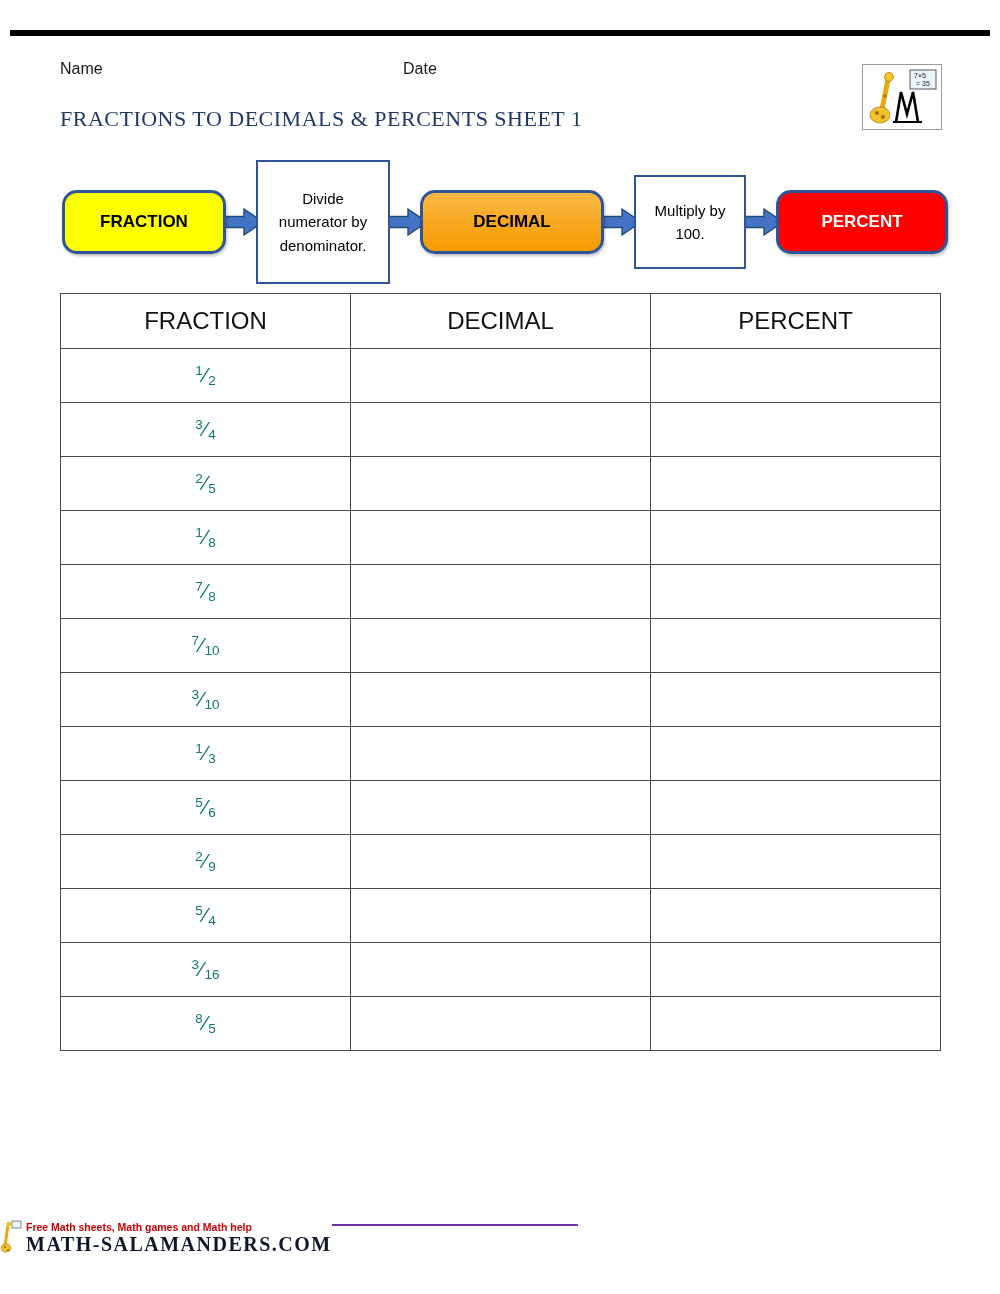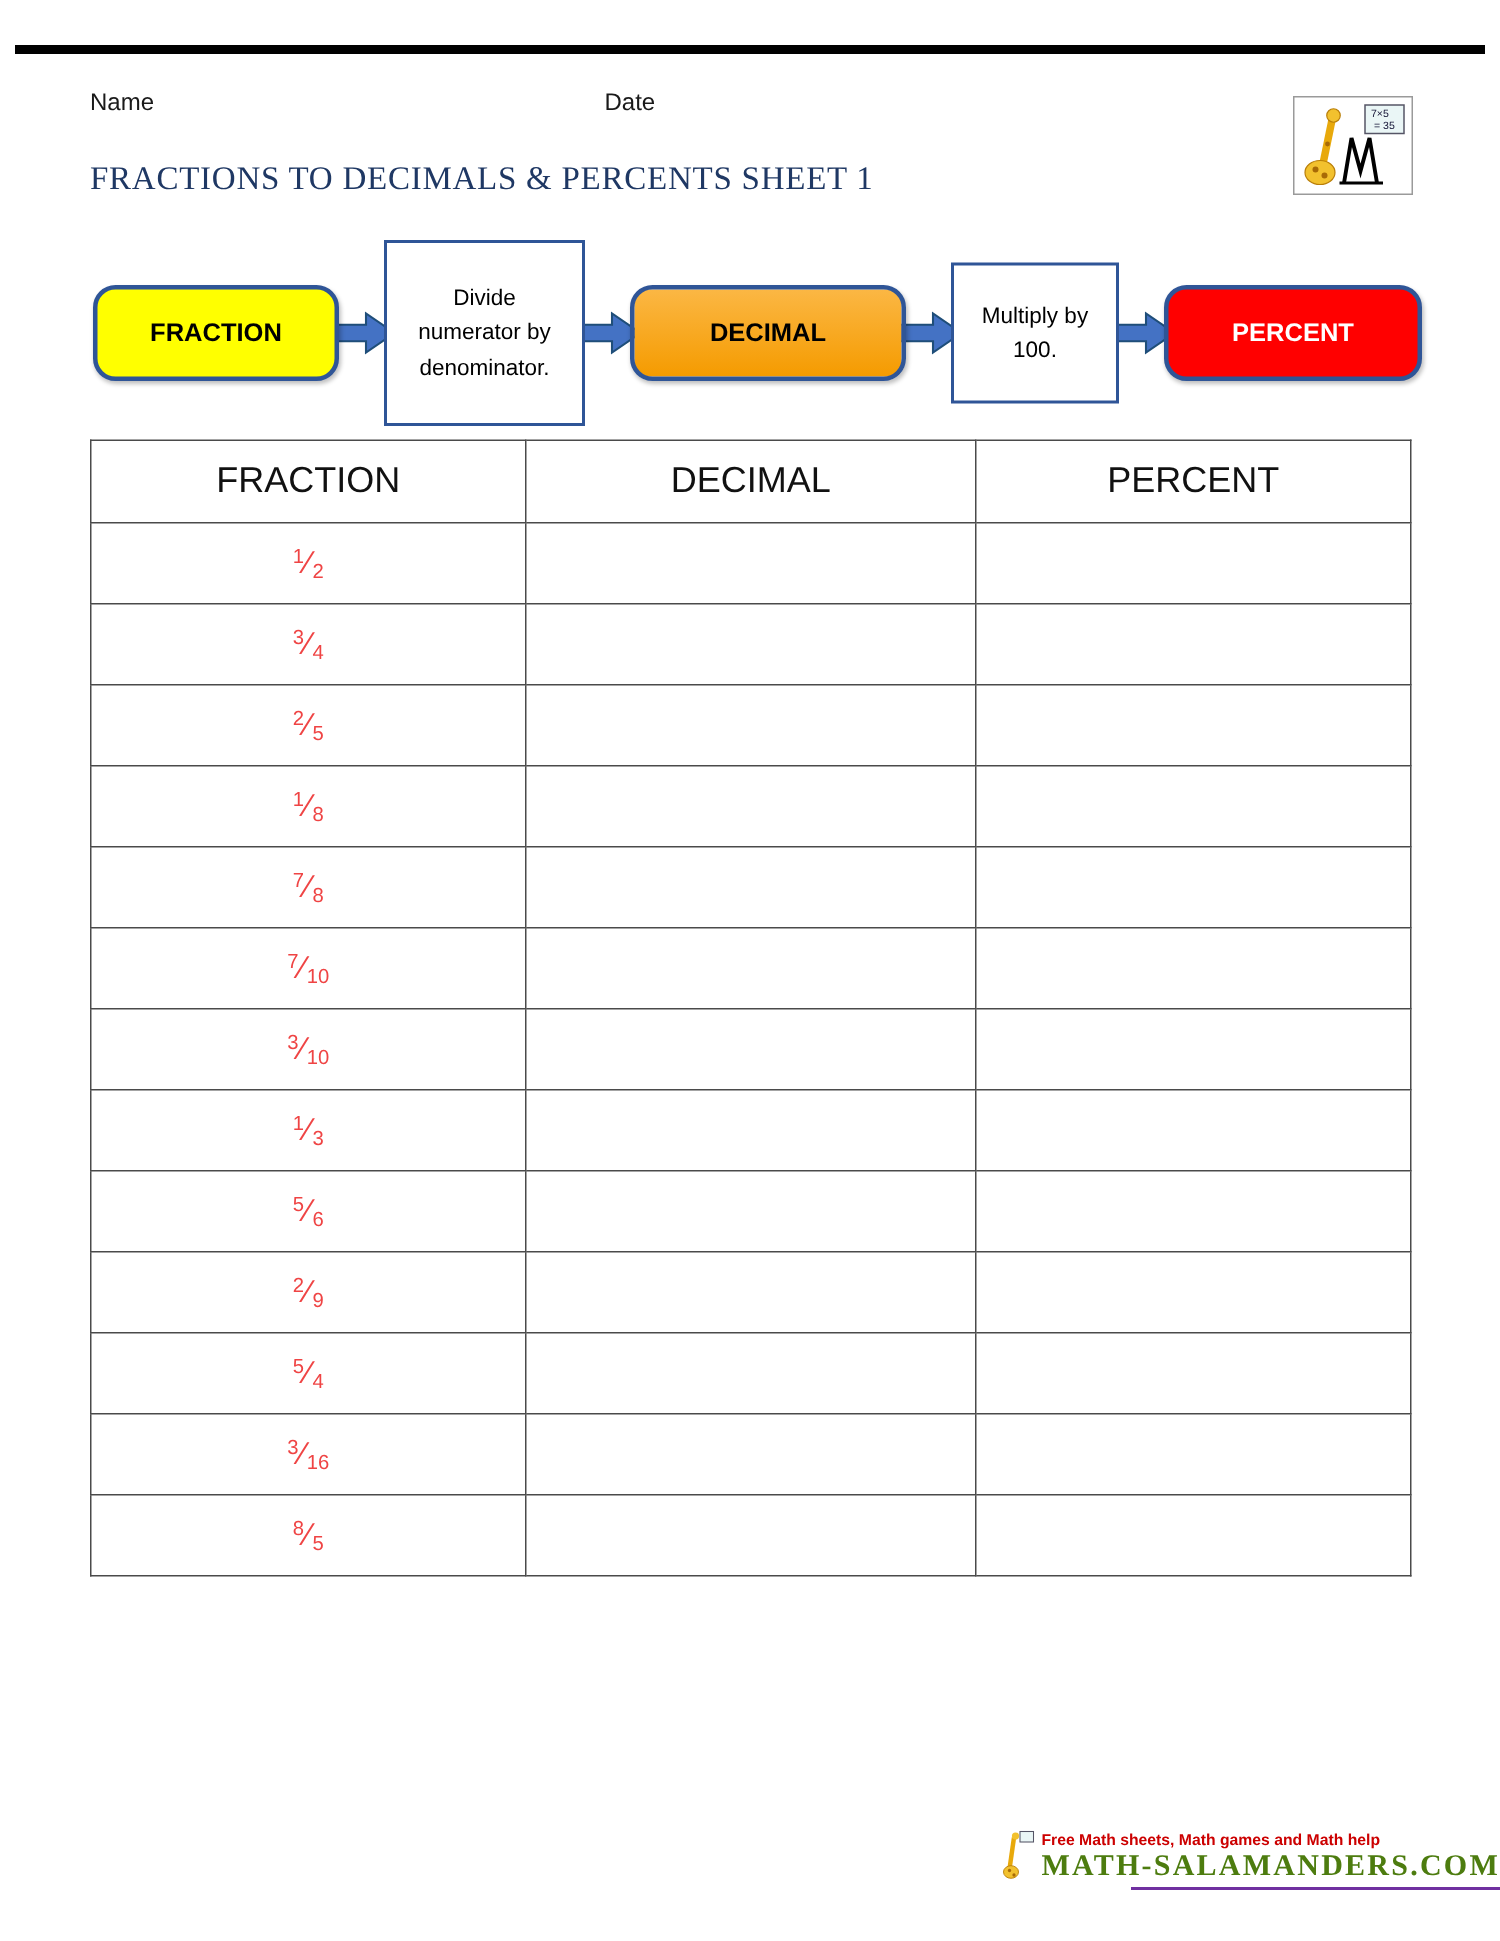--- a/index.html
+++ b/index.html
@@ -73,36 +73,36 @@
   .worksheet-table col.c3 { width: 290px; }
   .worksheet-table th, .worksheet-table td {
     border: 1px solid #4a4a4a;
     text-align: center; vertical-align: middle;
     background: #ffffff;
   }
   .worksheet-table th {
     height: 55px; font-weight: normal; font-size: 24px; color: #111;
   }
   .worksheet-table td { height: 54px; }
-  .frac { font-size: 19px; color: #ef4444; white-space: nowrap; }
+  .frac { font-size: 19px; color: #0f766e; white-space: nowrap; }
   .frac sup { font-size: 13.5px; vertical-align: 0.5em; }
   .frac sub { font-size: 13.5px; vertical-align: -0.25em; }
   .frac .slash::before { content: "\2044"; font-size: 21px; margin: 0 1px; }
   
   .footer {
     position: absolute; top: 1220px; left: 0; width: 100%;
-    display: flex; flex-direction: column; align-items: flex-end;
+    display: flex; flex-direction: row; align-items: flex-start;
   }
   .footer-row { display: flex; align-items: flex-end; }
   .footer-logo { margin-right: 4px; }
   .footer-text { display: flex; flex-direction: column; align-items: flex-start; }
   .footer-tagline { font-size: 10.5px; font-weight: bold; color: #CC0000; margin-bottom: 1px; }
   .footer-site {
     font-family: "Liberation Serif", serif;
-    font-size: 20px; font-weight: bold; color: #4d7c0f;
+    font-size: 20px; font-weight: bold; color: #0f172a;
     letter-spacing: 1.5px; line-height: 1;
   }
   .footer-line {
     width: 246px; height: 2px; background: #7030A0; margin-top: 4px;
   }
 </style>
 </head>
 <body>
 
 <div class="top-bar"></div>

